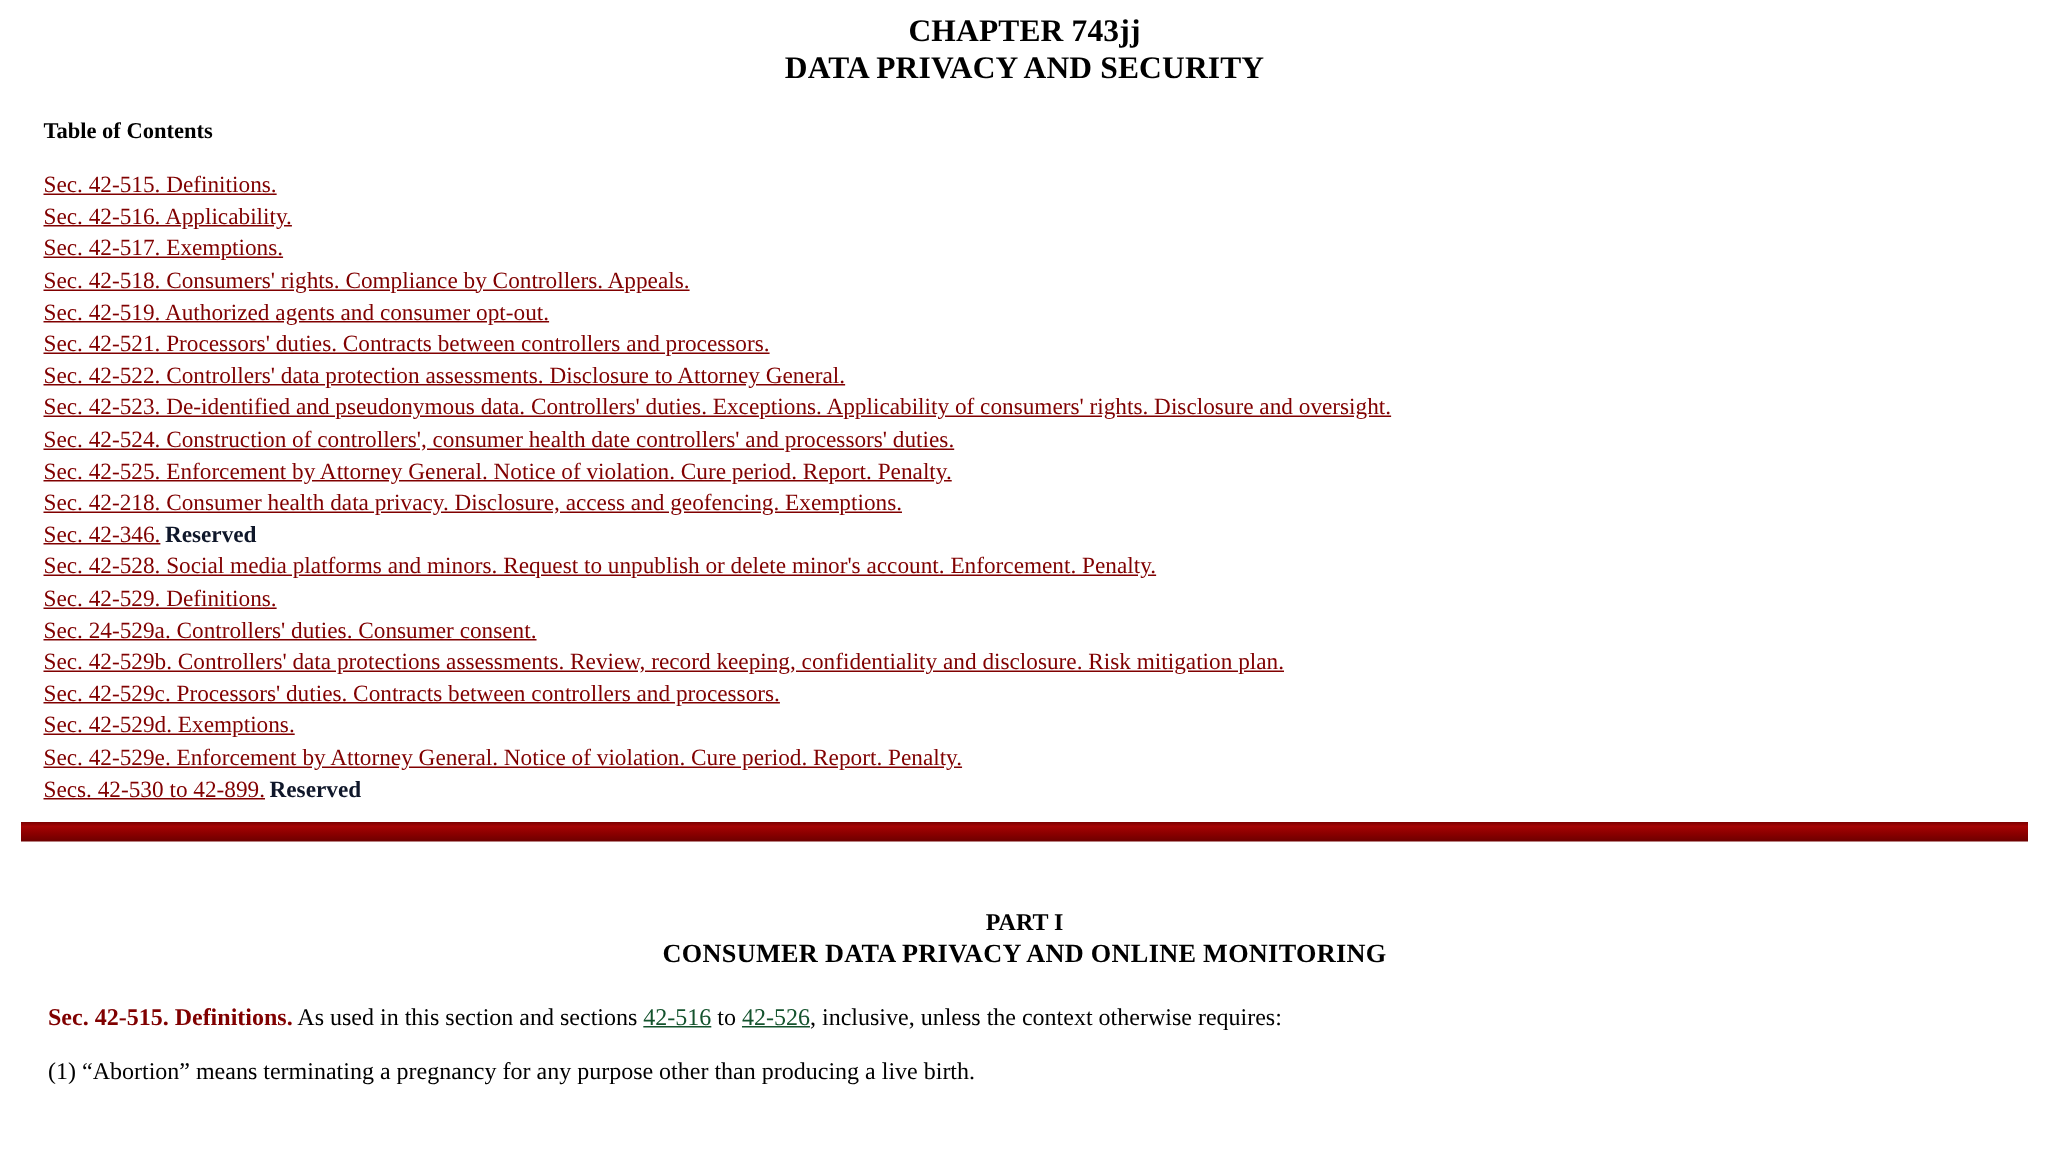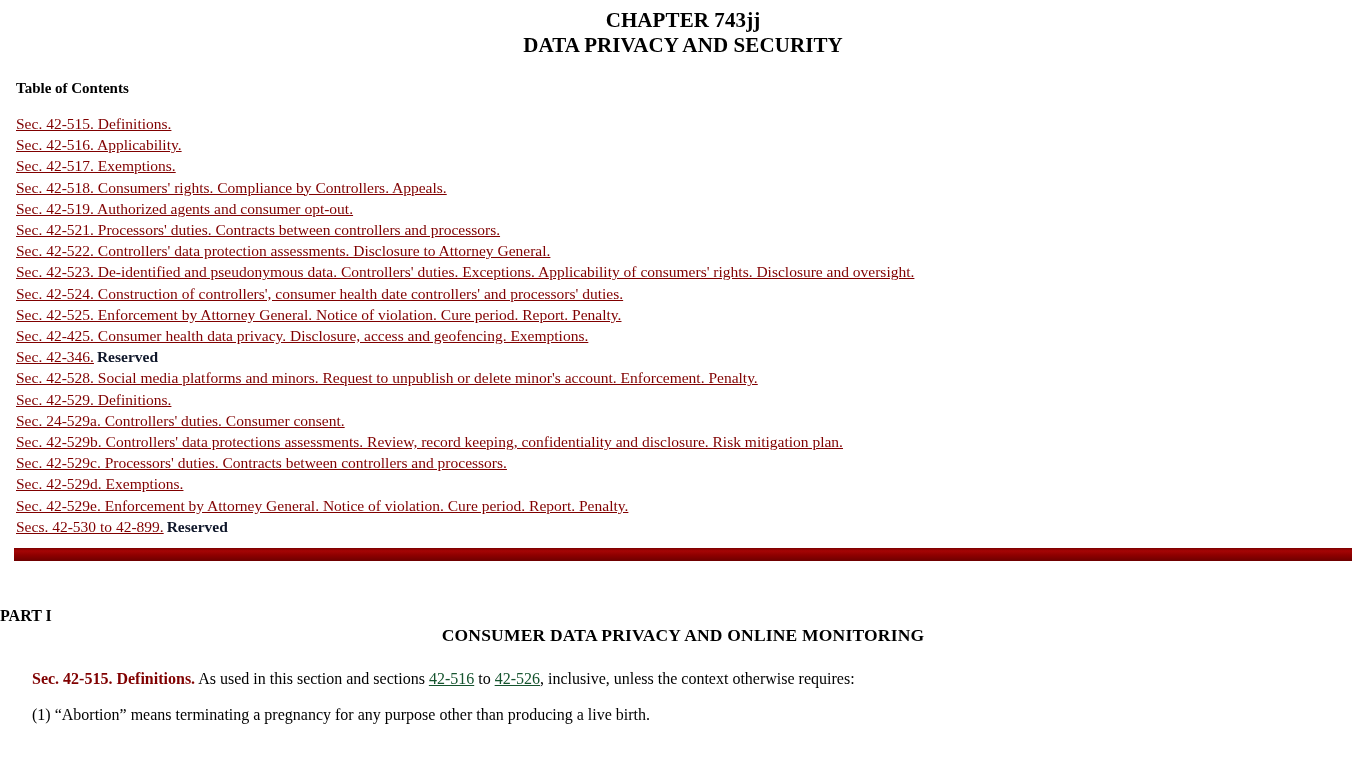--- a/index.html
+++ b/index.html
@@ -31,21 +31,21 @@
     line-height: 25px;
     padding-top: 8px;
     letter-spacing: 0.1px;
   }
   .chapter-head .line1 { display: block; }
   .chapter-head .line2 { display: block; }
 
   
   .toc-wrap {
     margin-top: 21px;
-    padding-left: 16px;
+    padding-left: 29px;
     padding-right: 16px;
   }
   .toc-title {
     font-weight: bold;
     font-size: 15px;
     line-height: 18px;
     margin-bottom: 16px;
   }
   .toc-list {
     font-size: 15.5px;
@@ -70,21 +70,21 @@
   .divider-bar {
     margin: 11px 14px 0 14px;
     height: 13px;
     background: #8b0000;
     background: linear-gradient(to bottom,
                 #7a0000 0%, #a50505 22%, #8e0000 55%, #6d0000 100%);
   }
 
   
   .part-head {
-    text-align: left;
+    text-align: center;
     font-weight: bold;
     margin-top: 45px;
     font-size: 16px;
     line-height: 19px;
   }
   .part-sub {
     text-align: center;
     font-weight: bold;
     font-size: 17.5px;
     line-height: 21px;
@@ -129,21 +129,21 @@
       <div class="toc-item"><a class="doclink" href="#">Sec. 42-515. Definitions.</a></div>
       <div class="toc-item"><a class="doclink" href="#">Sec. 42-516. Applicability.</a></div>
       <div class="toc-item"><a class="doclink" href="#">Sec. 42-517. Exemptions.</a></div>
       <div class="toc-item"><a class="doclink" href="#">Sec. 42-518. Consumers' rights. Compliance by Controllers. Appeals.</a></div>
       <div class="toc-item"><a class="doclink" href="#">Sec. 42-519. Authorized agents and consumer opt-out.</a></div>
       <div class="toc-item"><a class="doclink" href="#">Sec. 42-521. Processors' duties. Contracts between controllers and processors.</a></div>
       <div class="toc-item"><a class="doclink" href="#">Sec. 42-522. Controllers' data protection assessments. Disclosure to Attorney General.</a></div>
       <div class="toc-item"><a class="doclink" href="#">Sec. 42-523. De-identified and pseudonymous data. Controllers' duties. Exceptions. Applicability of consumers' rights. Disclosure and oversight.</a></div>
       <div class="toc-item"><a class="doclink" href="#">Sec. 42-524. Construction of controllers', consumer health date controllers' and processors' duties.</a></div>
       <div class="toc-item"><a class="doclink" href="#">Sec. 42-525. Enforcement by Attorney General. Notice of violation. Cure period. Report. Penalty.</a></div>
-      <div class="toc-item"><a class="doclink" href="#">Sec. 42-425. Consumer health data privacy. Disclosure, access and geofencing. Exemptions.</a></div>
+      <div class="toc-item"><a class="doclink" href="#">Sec. 42-218. Consumer health data privacy. Disclosure, access and geofencing. Exemptions.</a></div>
       <div class="toc-item"><a class="doclink" href="#">Sec. 42-346.</a><span class="reserved">Reserved</span></div>
       <div class="toc-item"><a class="doclink" href="#">Sec. 42-528. Social media platforms and minors. Request to unpublish or delete minor's account. Enforcement. Penalty.</a></div>
       <div class="toc-item"><a class="doclink" href="#">Sec. 42-529. Definitions.</a></div>
       <div class="toc-item"><a class="doclink" href="#">Sec. 24-529a. Controllers' duties. Consumer consent.</a></div>
       <div class="toc-item"><a class="doclink" href="#">Sec. 42-529b. Controllers' data protections assessments. Review, record keeping, confidentiality and disclosure. Risk mitigation plan.</a></div>
       <div class="toc-item"><a class="doclink" href="#">Sec. 42-529c. Processors' duties. Contracts between controllers and processors.</a></div>
       <div class="toc-item"><a class="doclink" href="#">Sec. 42-529d. Exemptions.</a></div>
       <div class="toc-item"><a class="doclink" href="#">Sec. 42-529e. Enforcement by Attorney General. Notice of violation. Cure period. Report. Penalty.</a></div>
       <div class="toc-item"><a class="doclink" href="#">Secs. 42-530 to 42-899.</a><span class="reserved">Reserved</span></div>
     </div>

